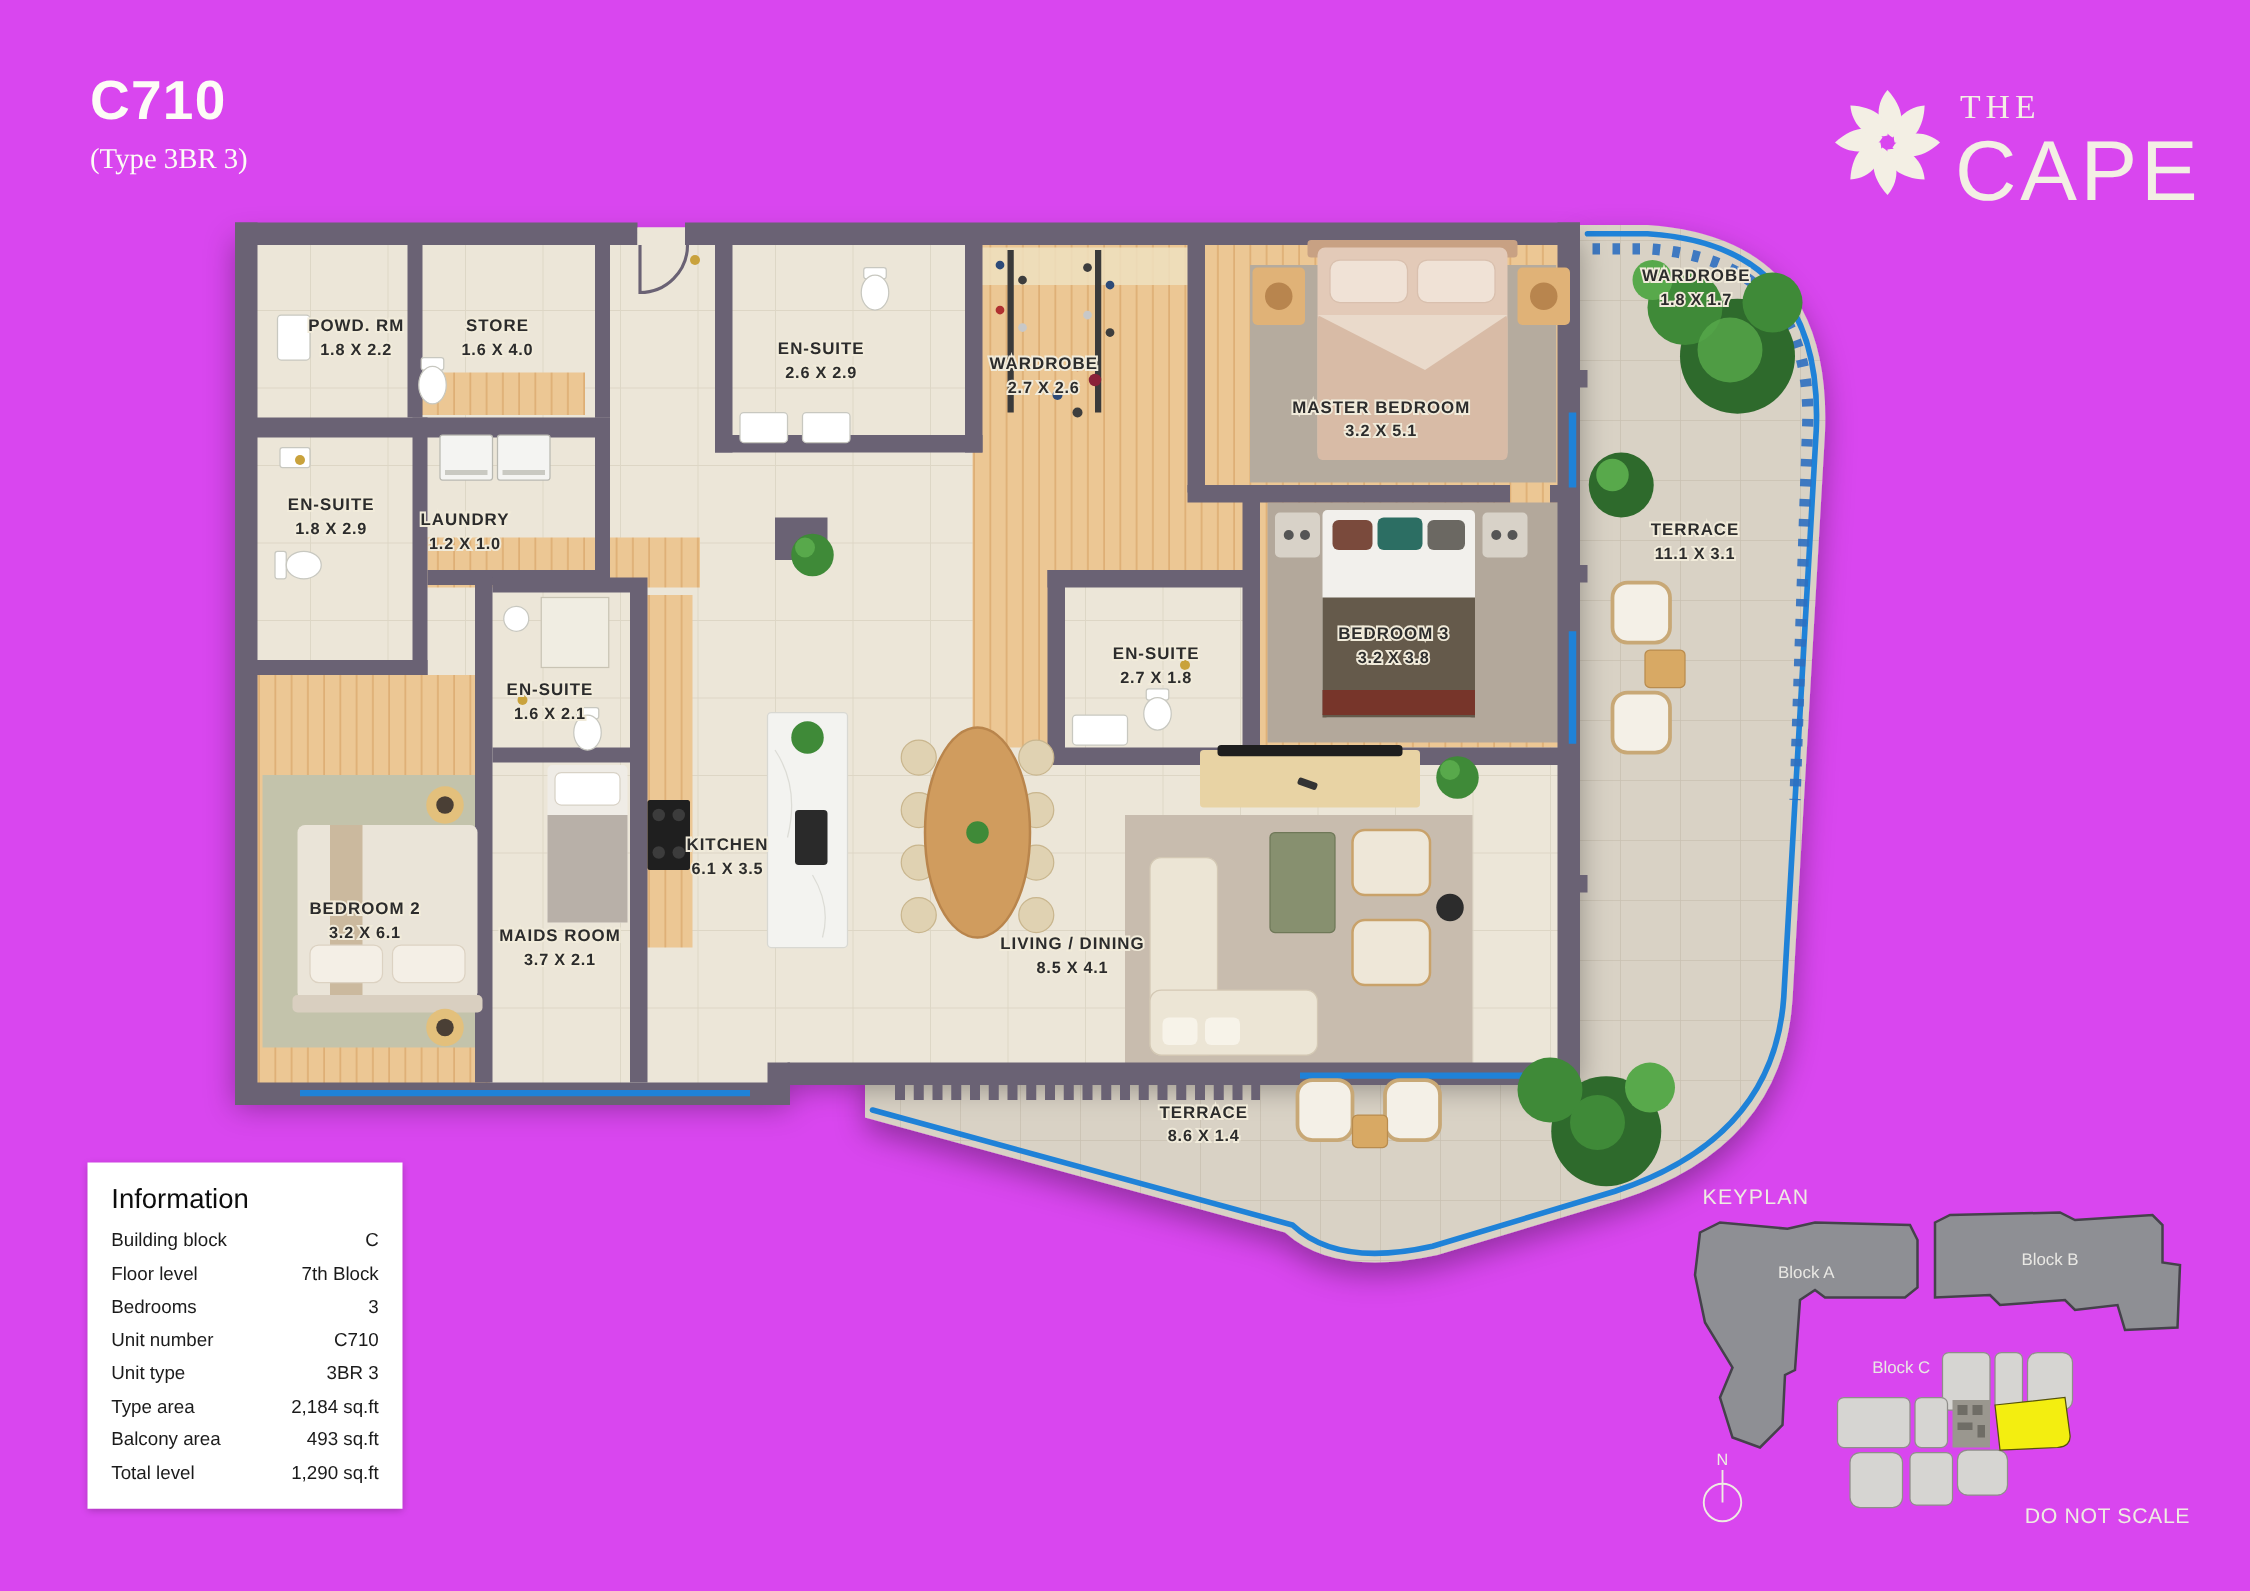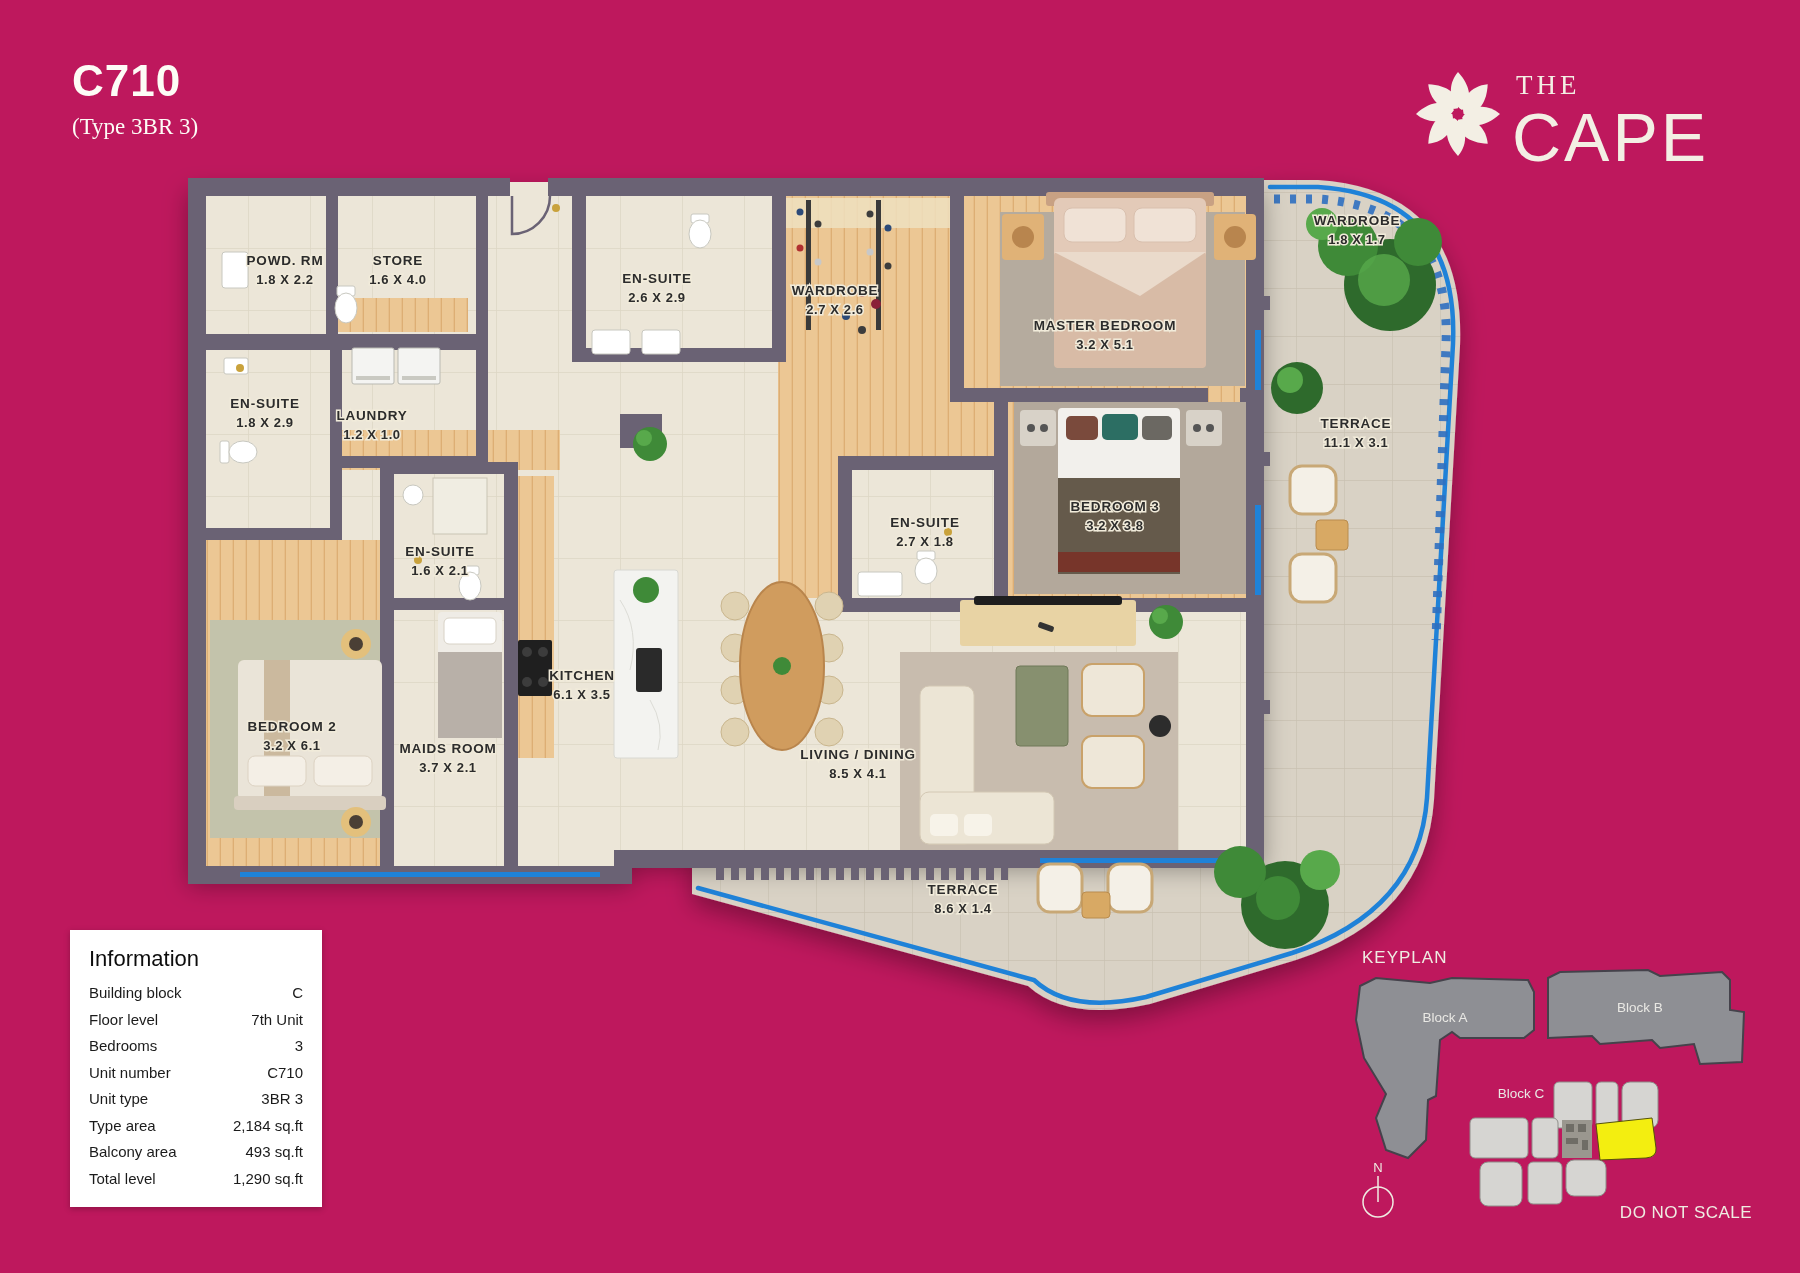--- a/index.html
+++ b/index.html
@@ -1,23 +1,23 @@
 <!DOCTYPE html>
 <html><head>
 <meta charset="utf-8">
 <style>
   html,body{margin:0;padding:0;background:#8a8173;font-family:"Liberation Sans",sans-serif;}
-  #canvas{position:relative;width:1800px;height:1273px;background:#be185d;overflow:hidden;}
+  #canvas{position:relative;width:1800px;height:1273px;background:#d946ef;overflow:hidden;}
   #plan-svg{position:absolute;left:0;top:0;}
   
   .title-block{position:absolute;left:72px;top:56px;color:#fdfcf6;}
   .title-block h1{margin:0;font-size:44px;font-weight:bold;letter-spacing:1px;}
   .title-block p{margin:8px 0 0 0;font-size:23px;font-weight:normal;font-family:Liberation Serif, serif;}
   
-  .logo{position:absolute;left:1408px;top:60px;width:300px;height:110px;color:#f3efe4;}
+  .logo{position:absolute;left:1460px;top:60px;width:300px;height:110px;color:#f3efe4;}
   .logo svg{position:absolute;left:0;top:0;}
   .logo .the{position:absolute;left:108px;top:10px;font-family:"Liberation Serif",serif;font-size:27px;letter-spacing:4px;}
   .logo .cape{position:absolute;left:104px;top:38px;font-family:Liberation Sans, sans-serif;font-size:68px;letter-spacing:3px;}
   
   .info-panel{position:absolute;left:70px;top:930px;width:252px;height:277px;background:#ffffff;
     box-shadow:0 2px 6px rgba(0,0,0,0.25);box-sizing:border-box;padding:16px 19px 9px 19px;color:#151515;}
   .info-panel h2{margin:0 0 12px 0;font-size:22px;font-weight:normal;color:#0d0d0d;}
   .info-row{display:flex;justify-content:space-between;font-size:15px;margin:0 0 9.5px 0;color:#1b1b1b;}
   .info-row .v{text-align:right;}
   
@@ -463,21 +463,21 @@
   </svg>
 
   <div class="info-panel">
     <h2>Information</h2>
     <div class="info-row">
         <span class="l">Building block</span>
         <span class="v">C</span>
       </div>
     <div class="info-row">
         <span class="l">Floor level</span>
-        <span class="v">7th Unit</span>
+        <span class="v">7th Block</span>
       </div>
     <div class="info-row">
         <span class="l">Bedrooms</span>
         <span class="v">3</span>
       </div>
     <div class="info-row">
         <span class="l">Unit number</span>
         <span class="v">C710</span>
       </div>
     <div class="info-row">

